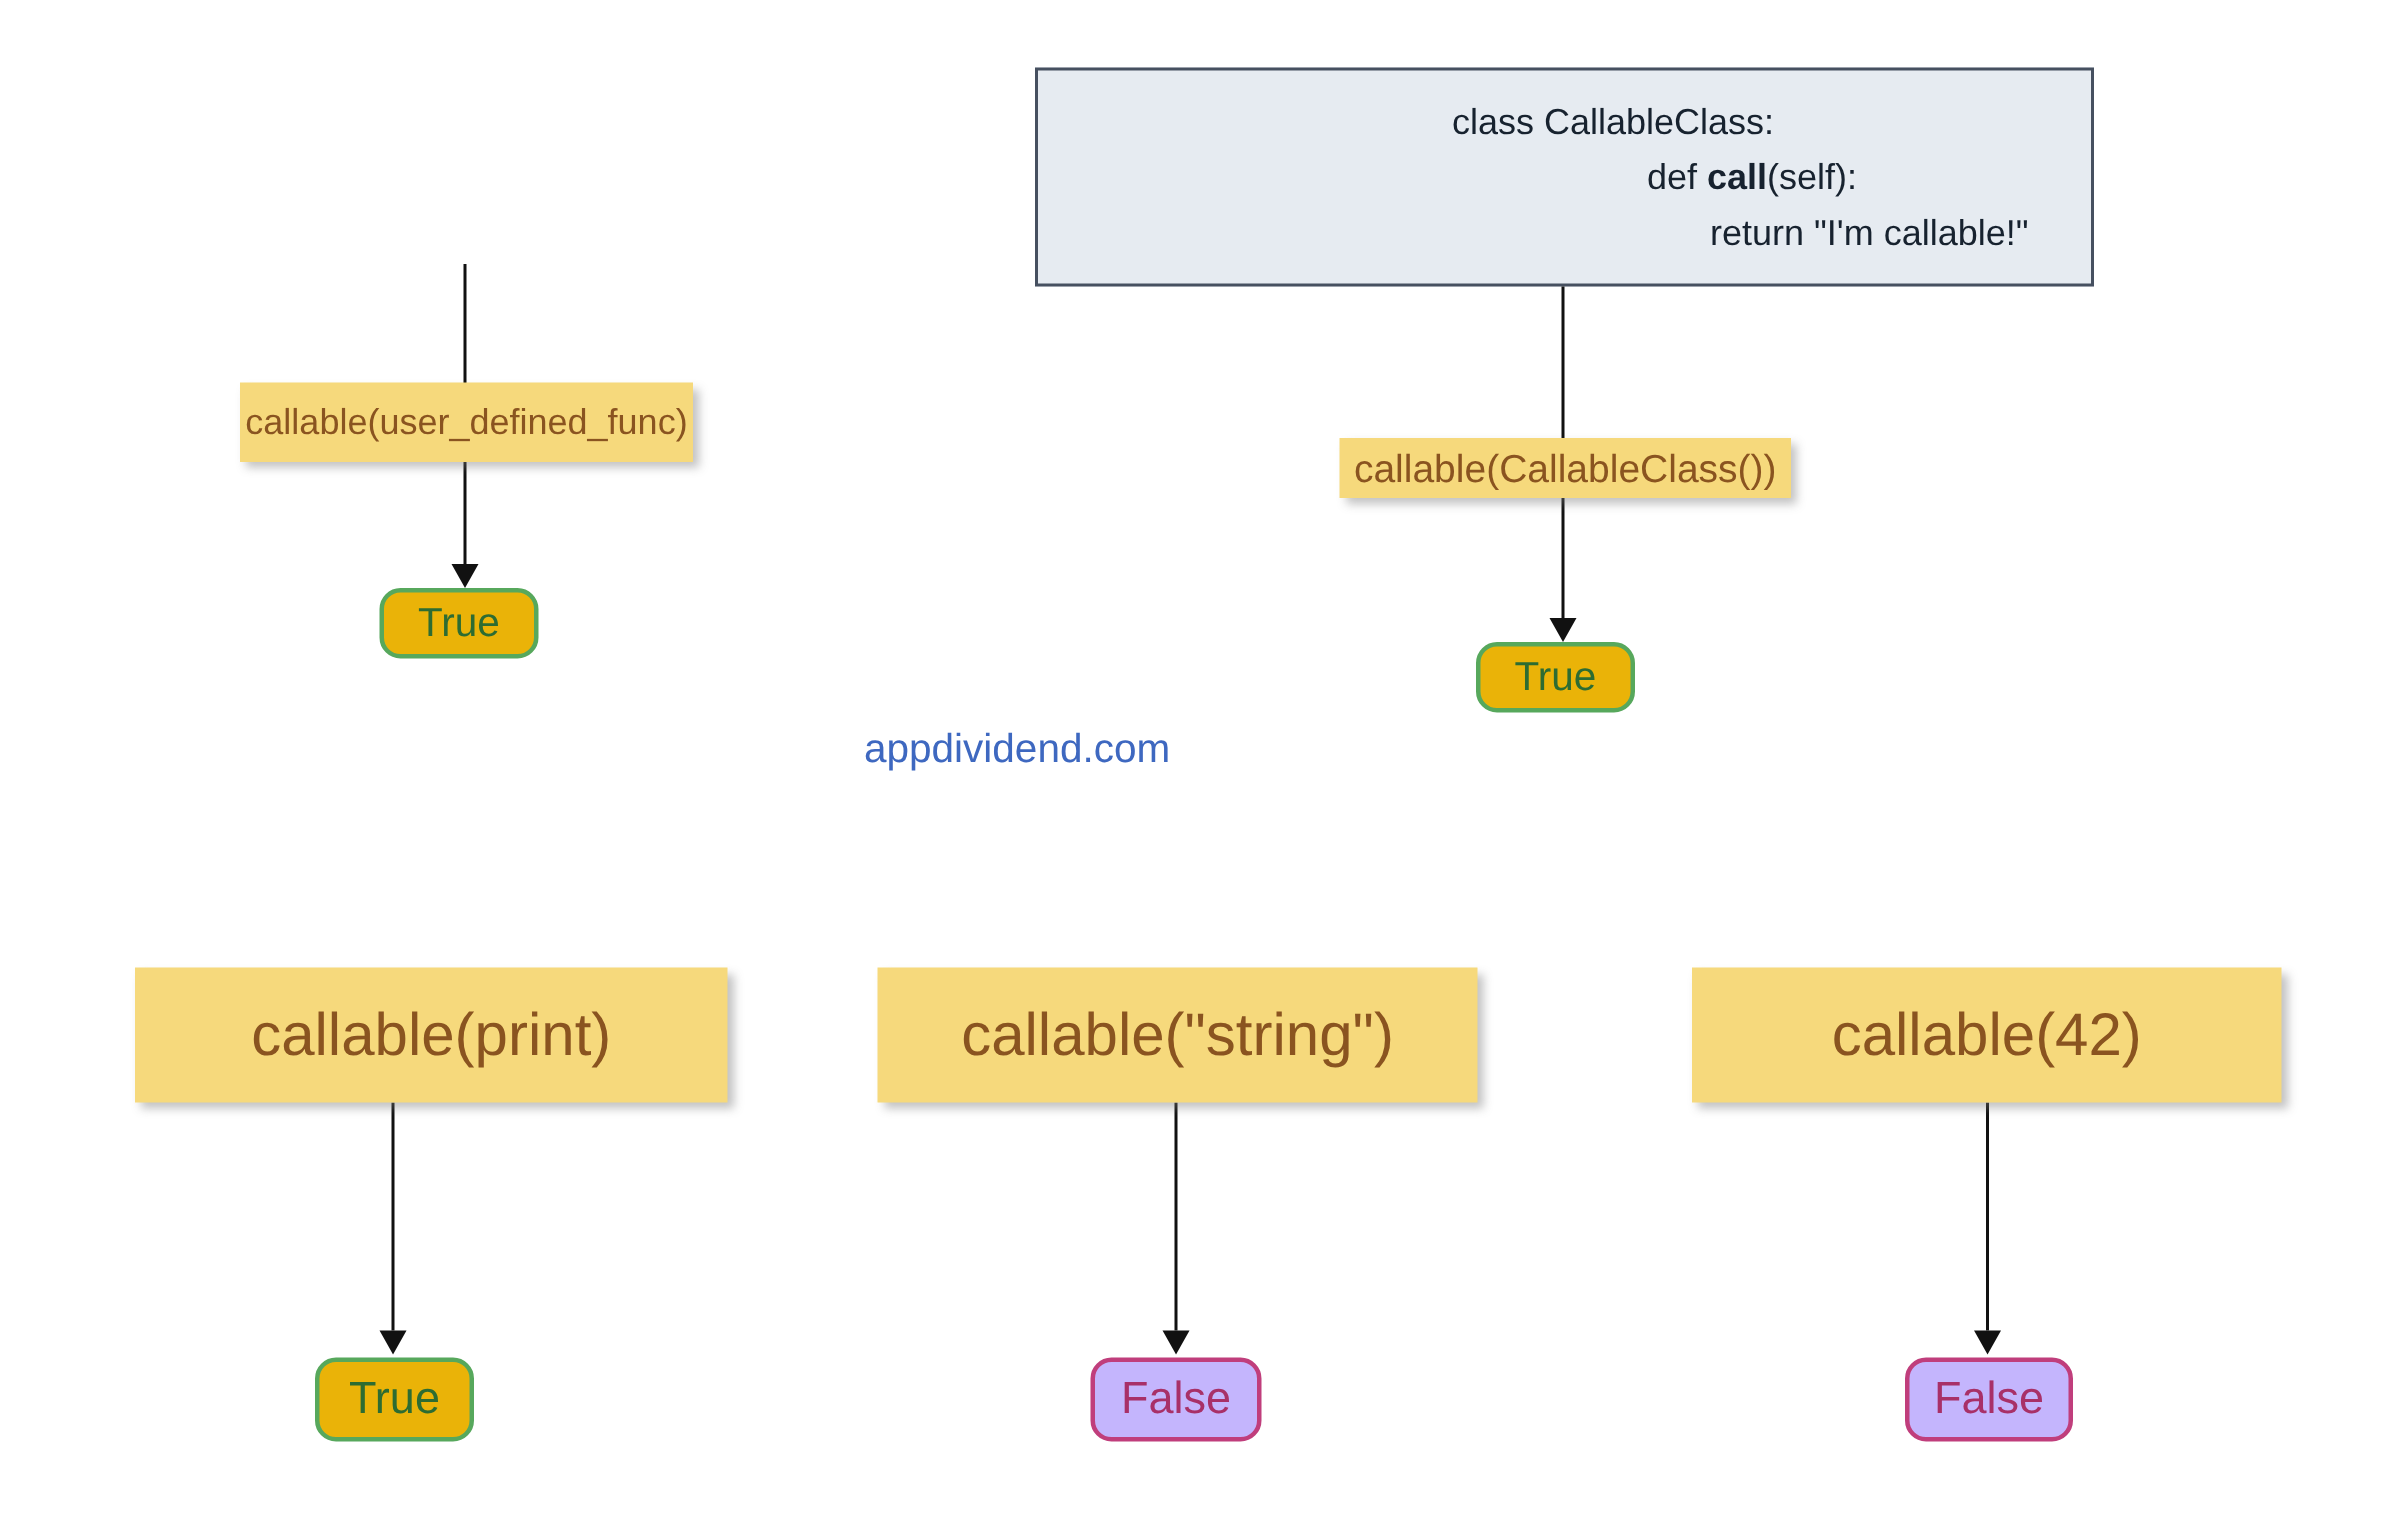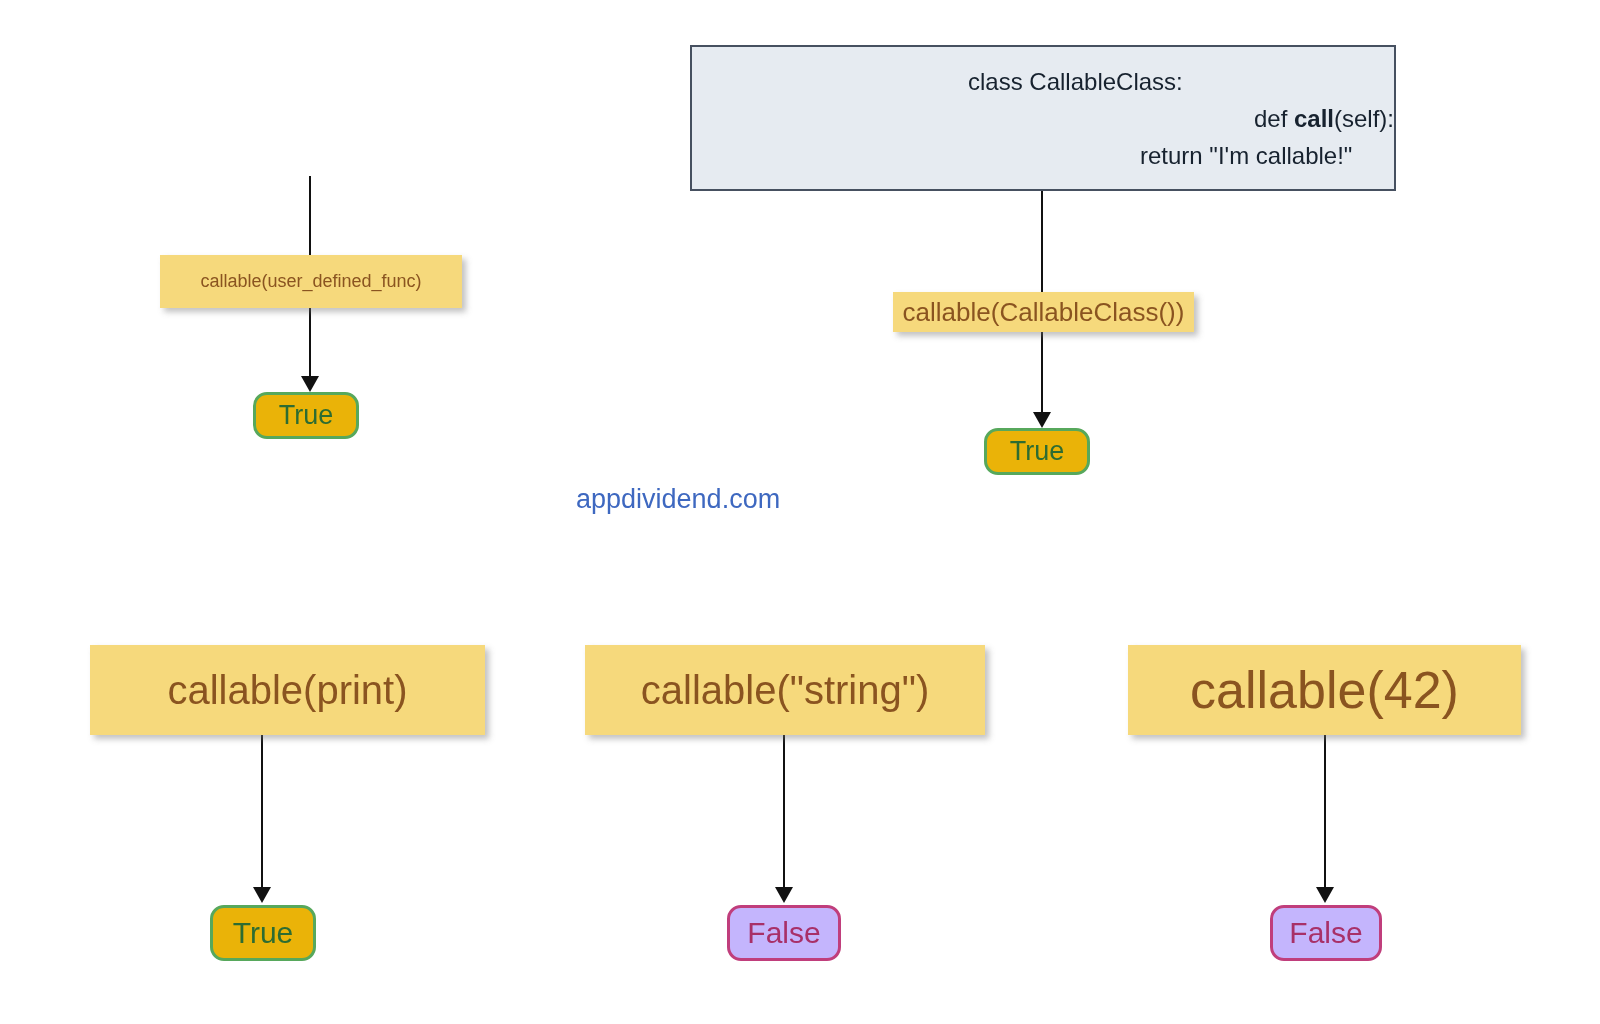--- a/index.html
+++ b/index.html
@@ -87,27 +87,27 @@
 </style>
 </head>
 <body>
 
 <div class="canvas">
 
 
   <div class="arrow-line" style="left:309px; top:176px; height:202px;"></div>
   <div class="arrow-head" style="left:301px; top:376px;"></div>
 
-  <div class="edge-label" style="left:160px; top:255px; width:302px; height:53px; font-size:18px;">callable(user_defined_func)</div>
+  <div class="edge-label" style="left:160px; top:255px; width:302px; height:53px; font-size:24px;">callable(user_defined_func)</div>
 
   <div class="badge badge-true" style="left:253px; top:392px; width:106px; height:47px; font-size:27px;">True</div>
 
   <div class="code-box" style="left:690px; top:45px; width:706px; height:146px;padding-left:48px;">
     <div class="code-line" style="margin-left:228px;">class CallableClass:</div>
-    <div class="code-line" style="margin-left:358px;text-align:right;"><span>def </span><span class="code-bold">call</span><span>(self):</span></div>
+    <div class="code-line" style="margin-left:358px;"><span>def </span><span class="code-bold">call</span><span>(self):</span></div>
     <div class="code-line" style="margin-left:400px;">return "I'm callable!"</div>
   </div>
 
   <div class="arrow-line" style="left:1041px; top:191px; height:221px;"></div>
   <div class="arrow-head" style="left:1033px; top:412px;"></div>
 
   <div class="edge-label" style="left:893px; top:292px; width:301px; height:40px; font-size:26px;">callable(CallableClass())</div>
 
   <div class="badge badge-true" style="left:984px; top:428px; width:106px; height:47px; font-size:27px;">True</div>
 
@@ -120,20 +120,20 @@
 
   <div class="badge badge-true" style="left:210px; top:905px; width:106px; height:56px; font-size:30px;">True</div>
 
   <div class="edge-label" style="left:585px; top:645px; width:400px; height:90px; font-size:40px;">callable("string")</div>
 
   <div class="arrow-line" style="left:783px; top:735px; height:152px;"></div>
   <div class="arrow-head" style="left:775px; top:887px;"></div>
 
   <div class="badge badge-false" style="left:727px; top:905px; width:114px; height:56px; font-size:30px;">False</div>
 
-  <div class="edge-label" style="left:1128px; top:645px; width:393px; height:90px; font-size:52px;">callable(42)</div>
+  <div class="edge-label" style="left:1128px; top:645px; width:393px; height:90px; font-size:40px;">callable(42)</div>
 
   <div class="arrow-line" style="left:1324px; top:735px; height:152px;"></div>
   <div class="arrow-head" style="left:1316px; top:887px;"></div>
 
   <div class="badge badge-false" style="left:1270px; top:905px; width:112px; height:56px; font-size:30px;">False</div>
 
 </div>
 
 </body></html>

